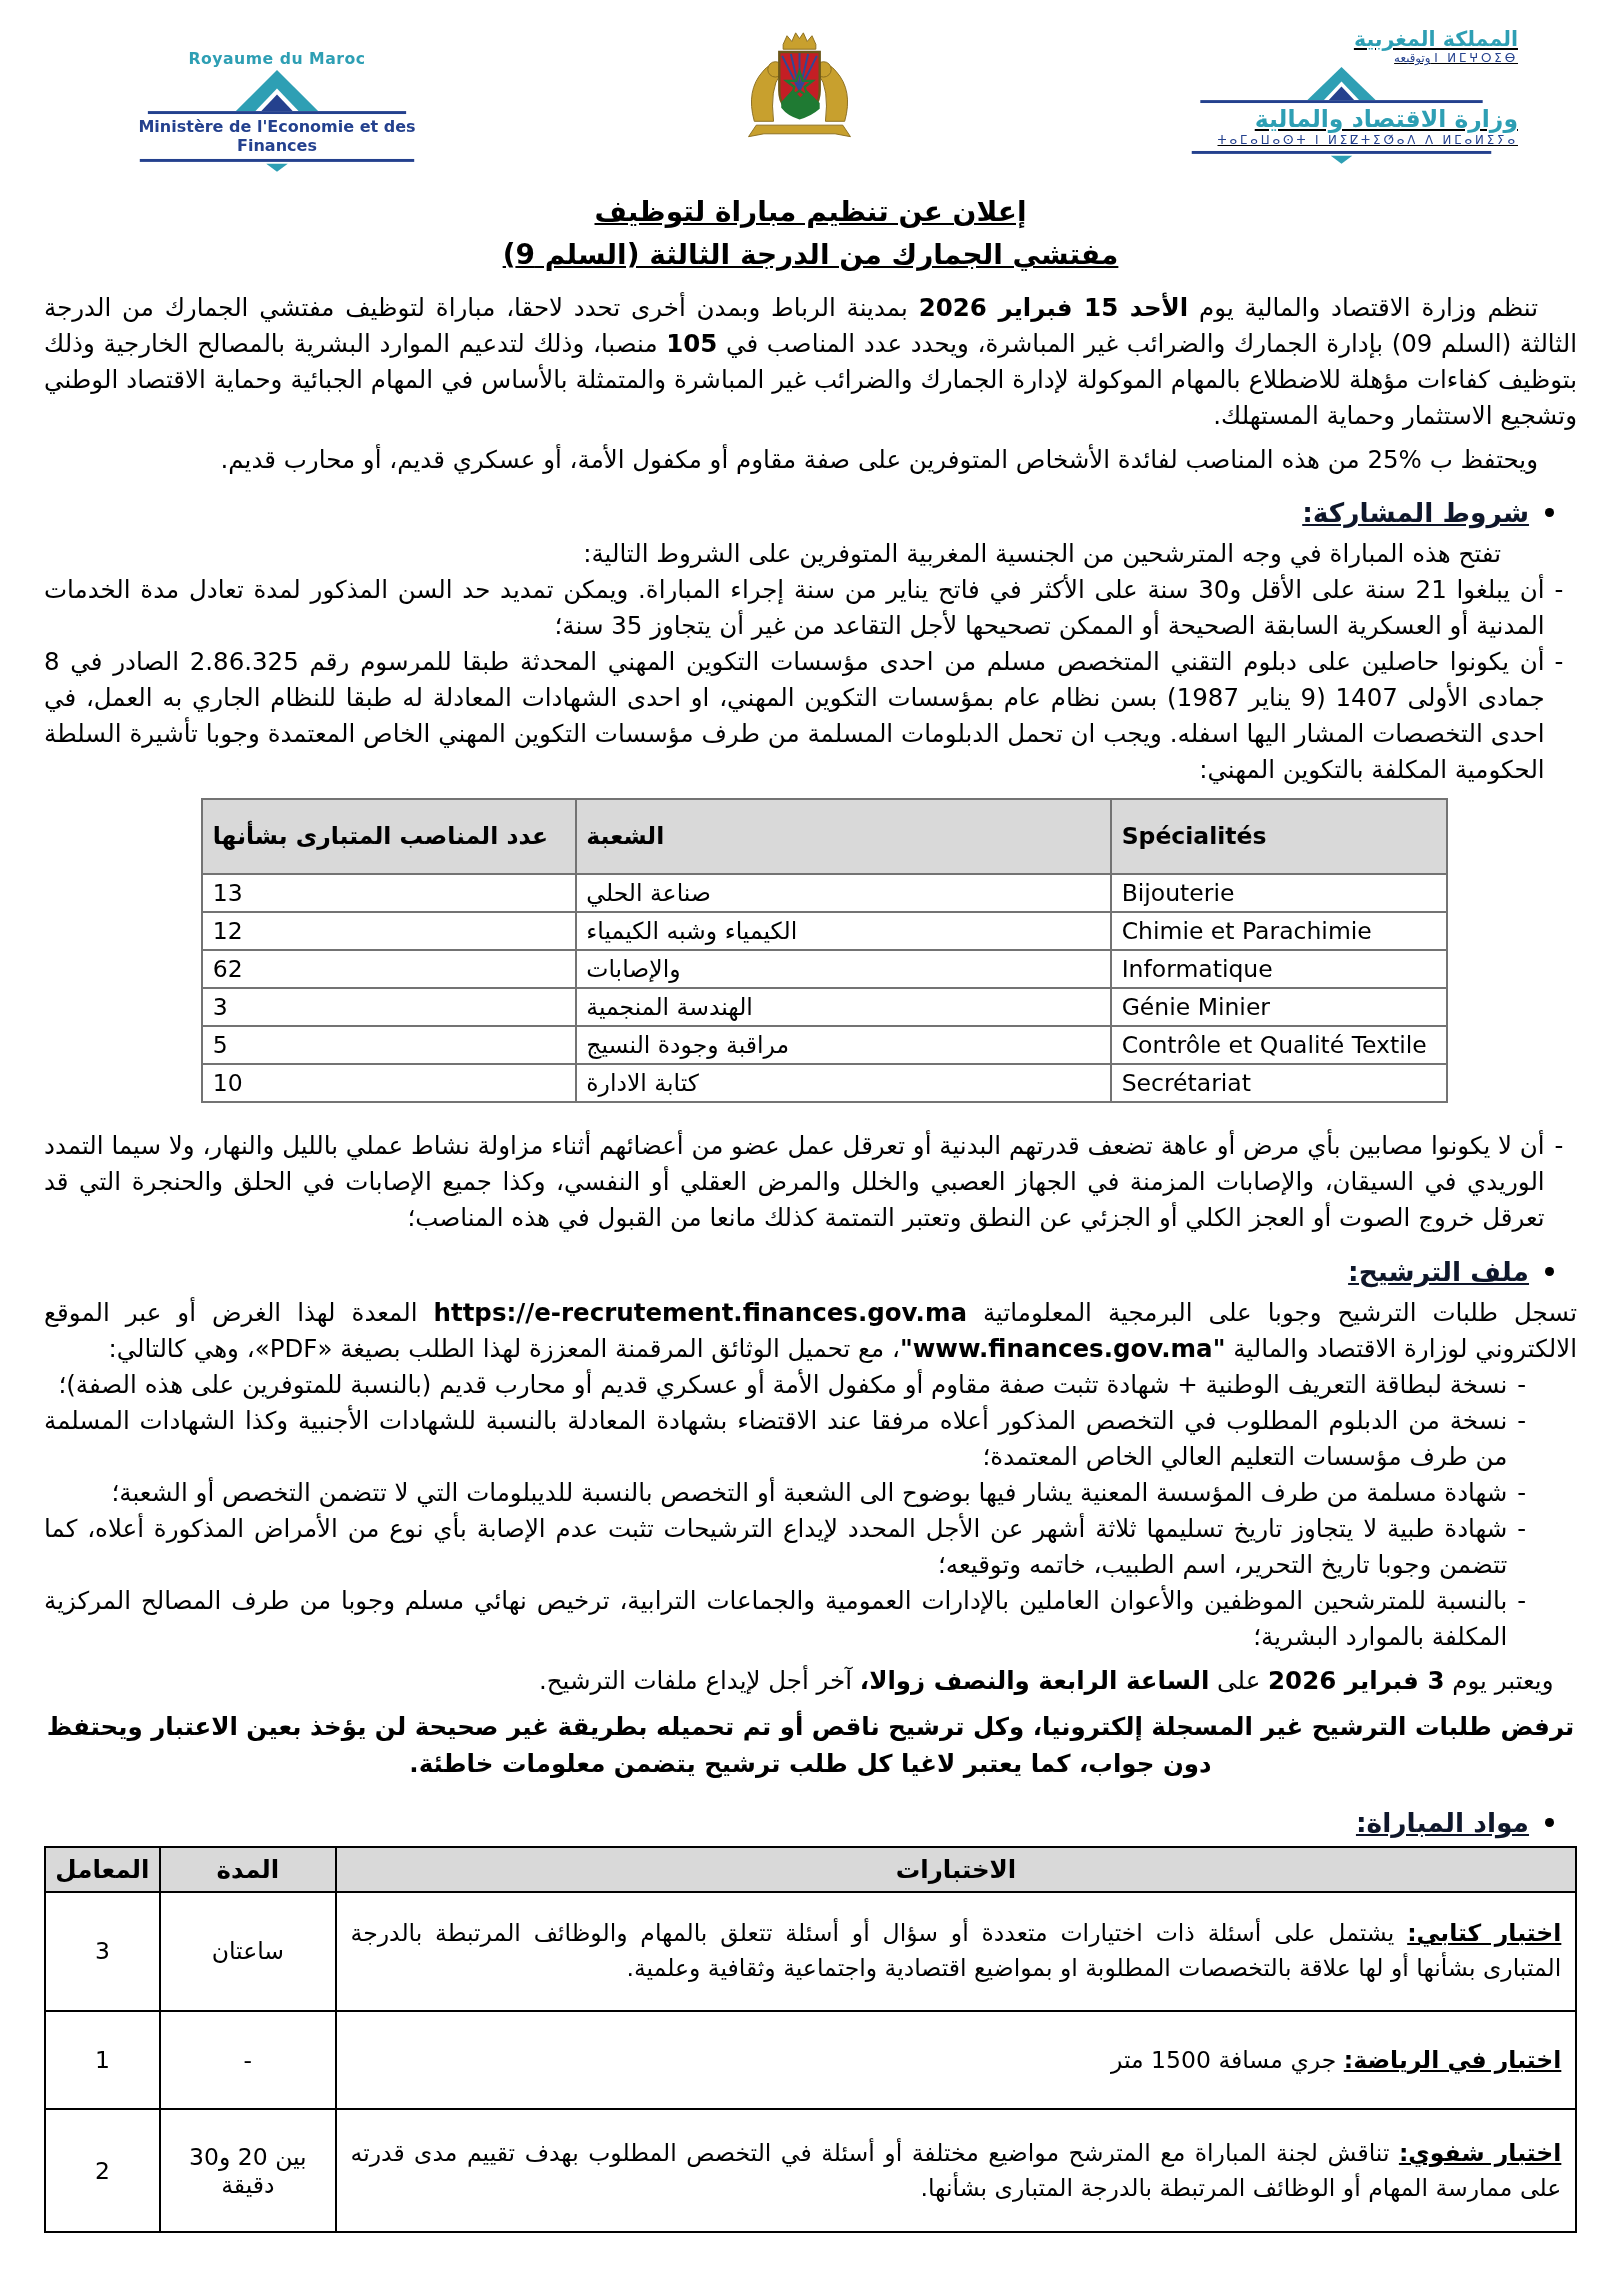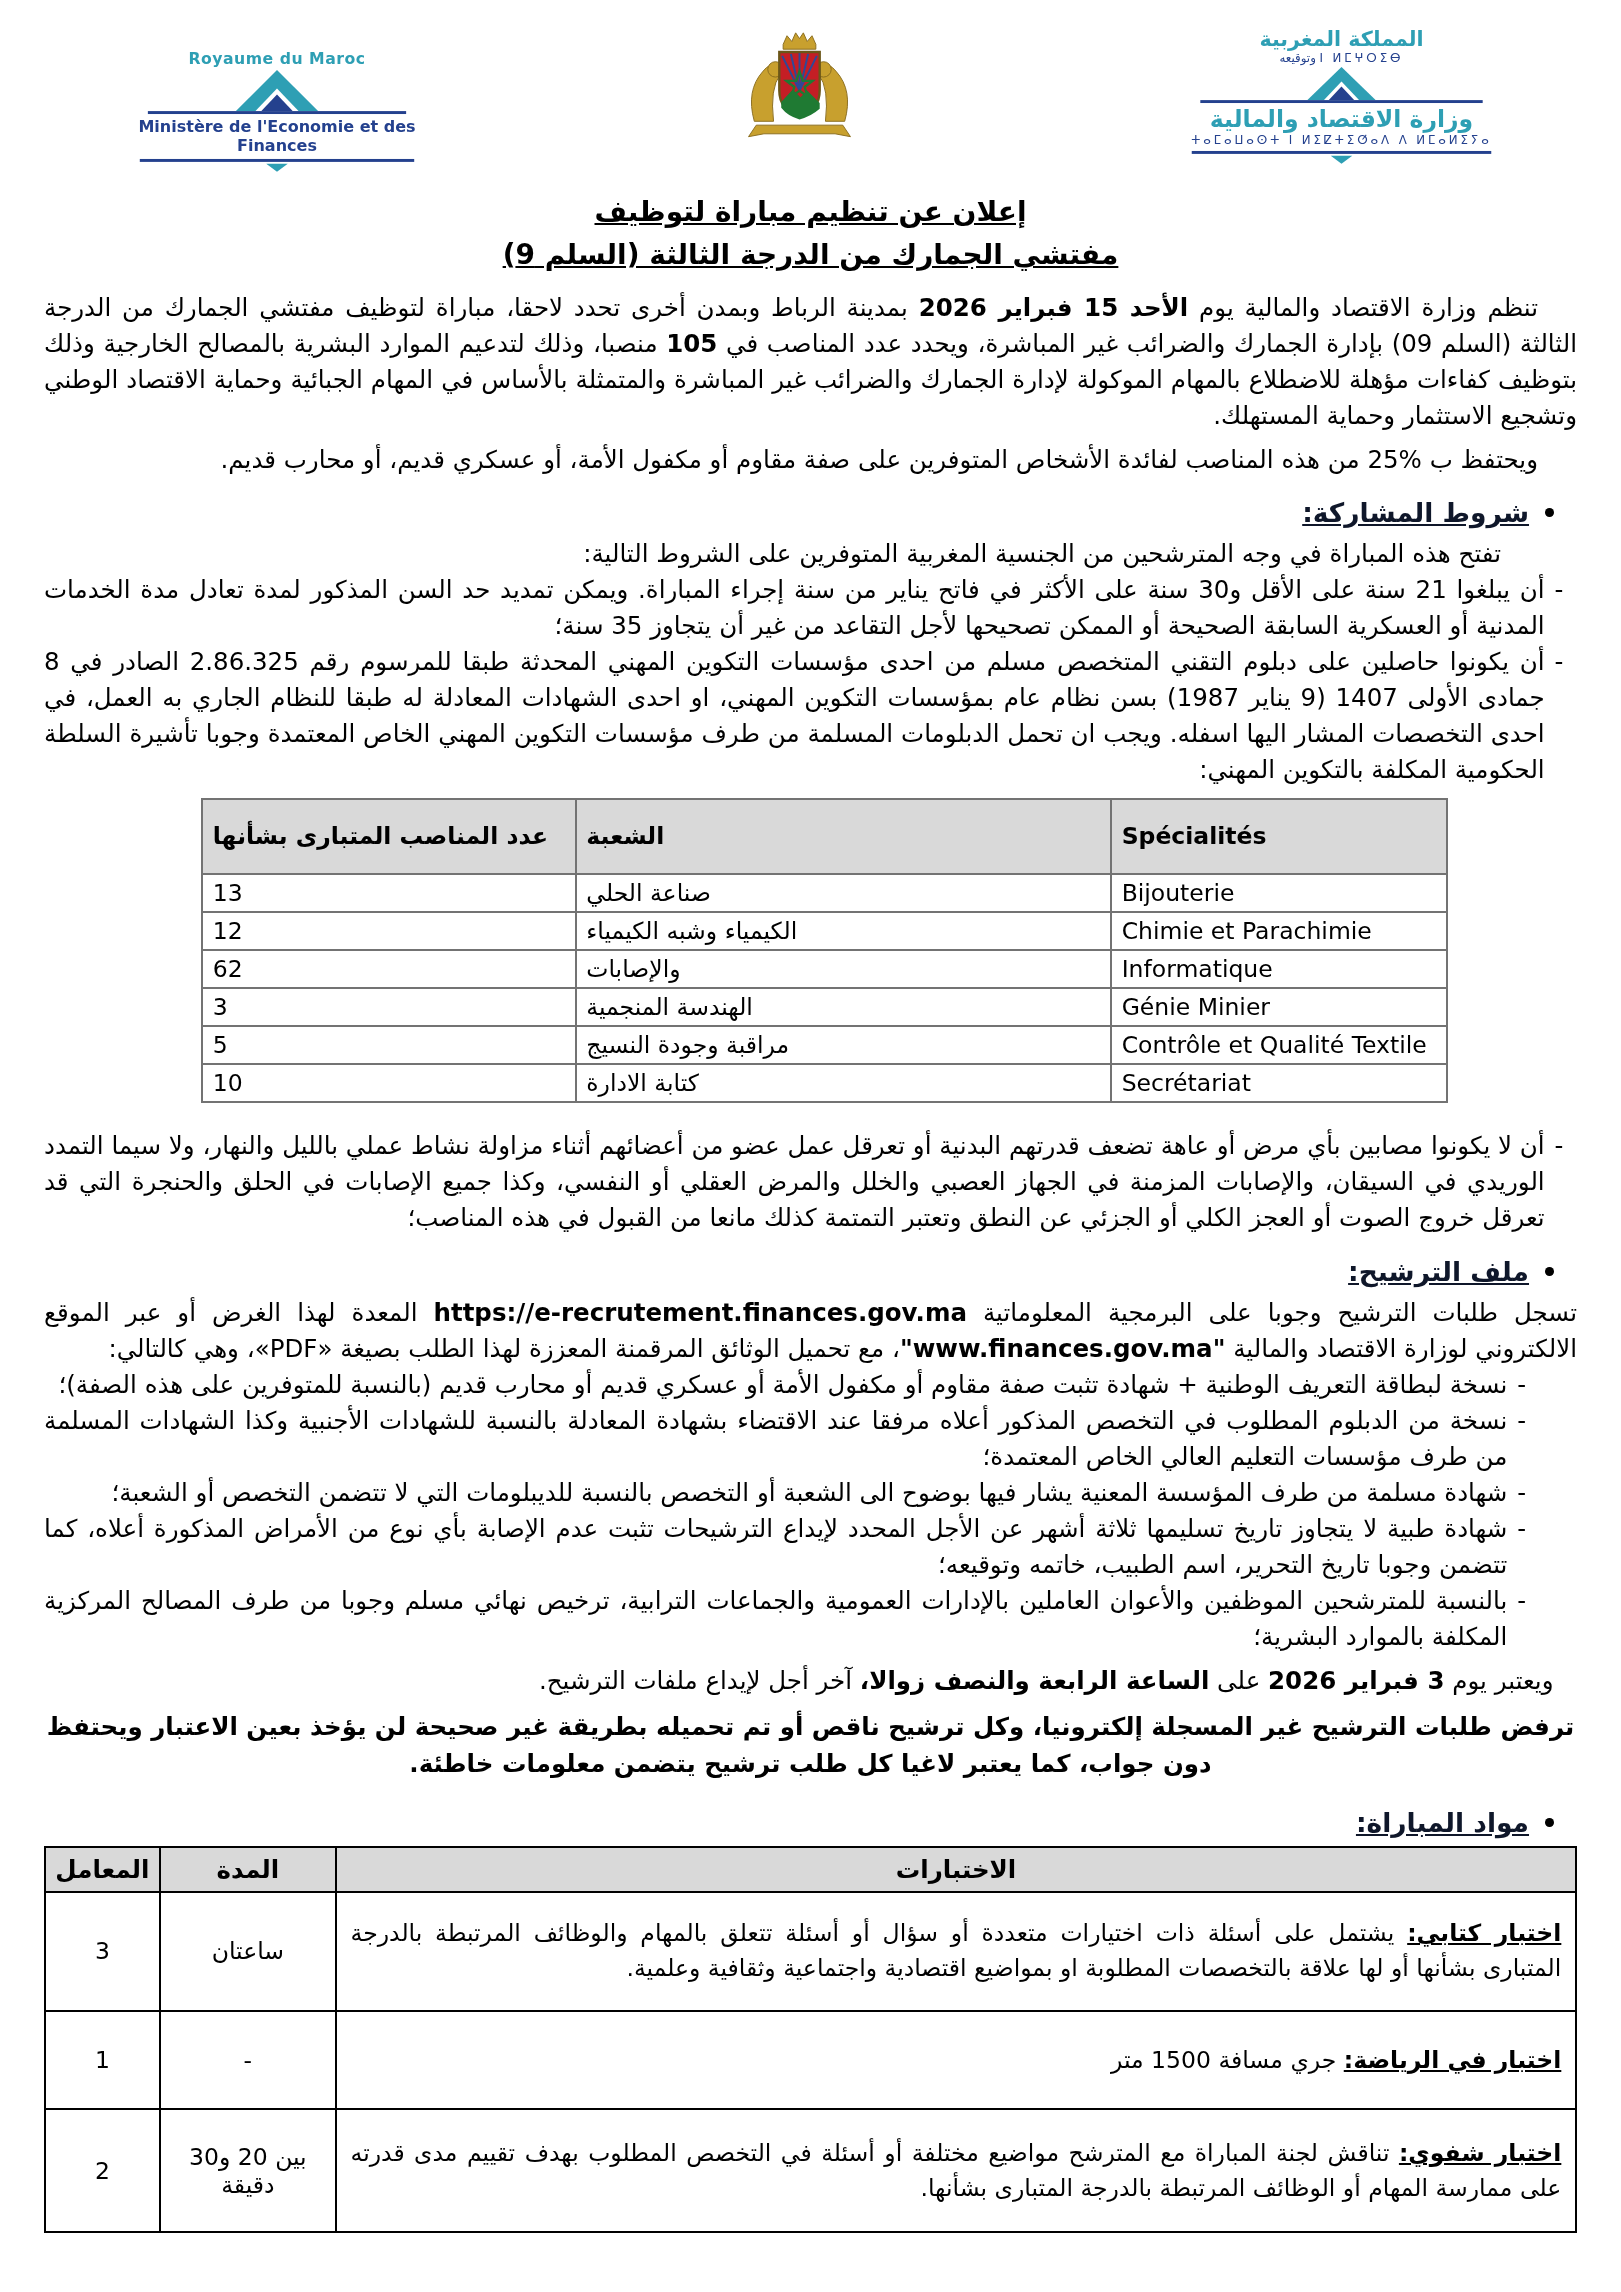--- a/index.html
+++ b/index.html
@@ -9,21 +9,21 @@
   }
   .page{box-sizing:border-box;width:1621px;height:2293px;padding:21.6px 44px 0 44px;}
 
   
   .doc-header{direction:ltr;display:flex;justify-content:space-between;align-items:flex-start;
     padding:5.9px 59px 0 76px;height:149px;}
   .logo-left{width:314px;text-align:center;padding-top:21.6px;}
   .ll-top{color:#2E9FB4;font-weight:bold;font-size:15.7px;letter-spacing:0.5px;}
   .ll-bottom{color:#24418E;font-weight:bold;font-size:16px;margin-top:2px;}
   .tri-svg{display:block;margin:2px auto 0 auto;}
-  .logo-right{width:353px;text-align:center;direction:rtl;}
+  .logo-right{width:353px;text-align:right;direction:rtl;text-decoration:underline;}
   .rl-t1{color:#2E9FB4;font-weight:bold;font-size:20.6px;}
   .rl-t2{color:#2E9FB4;font-weight:bold;font-size:23.5px;margin-top:1px;}
   .tifinagh{color:#24418E;font-size:11.8px;letter-spacing:2.9px;direction:ltr;}
   .coat{width:125px;margin-top:2px;}
 
   
   .title-block{text-align:center;margin-top:13.7px;line-height:43px;}
   .title-line{font-weight:bold;font-size:28px;text-decoration:underline;}
 
   

